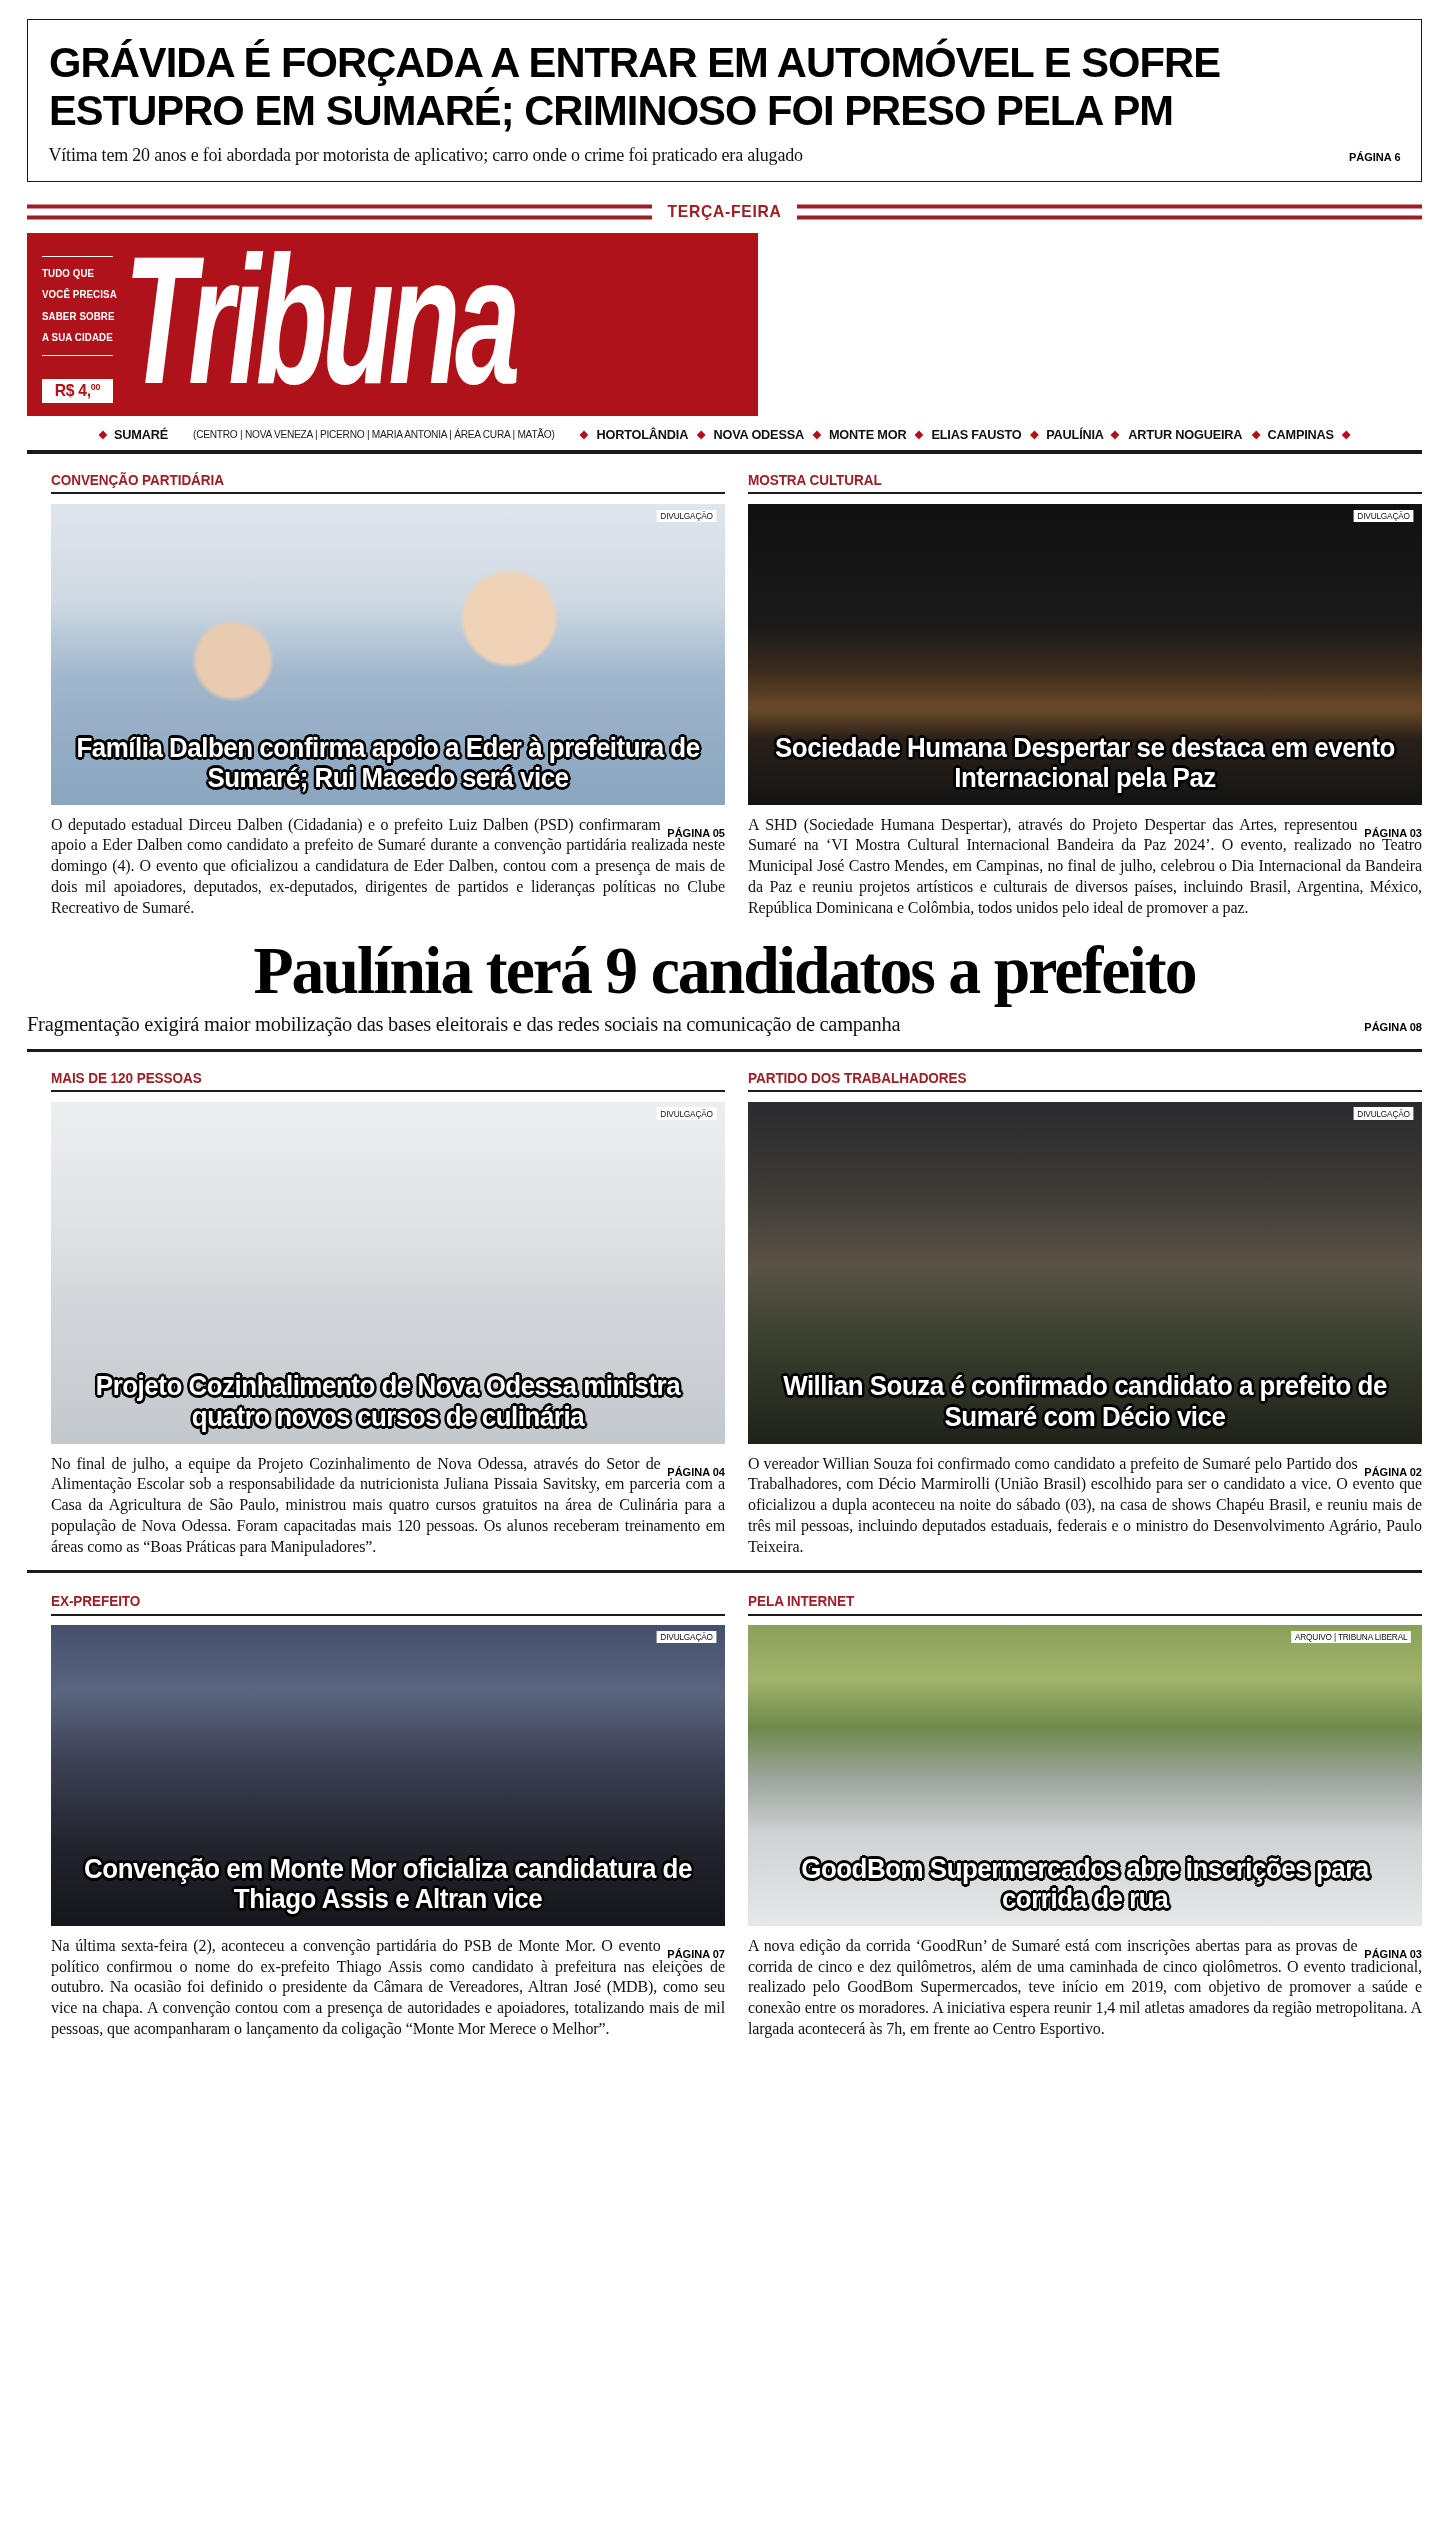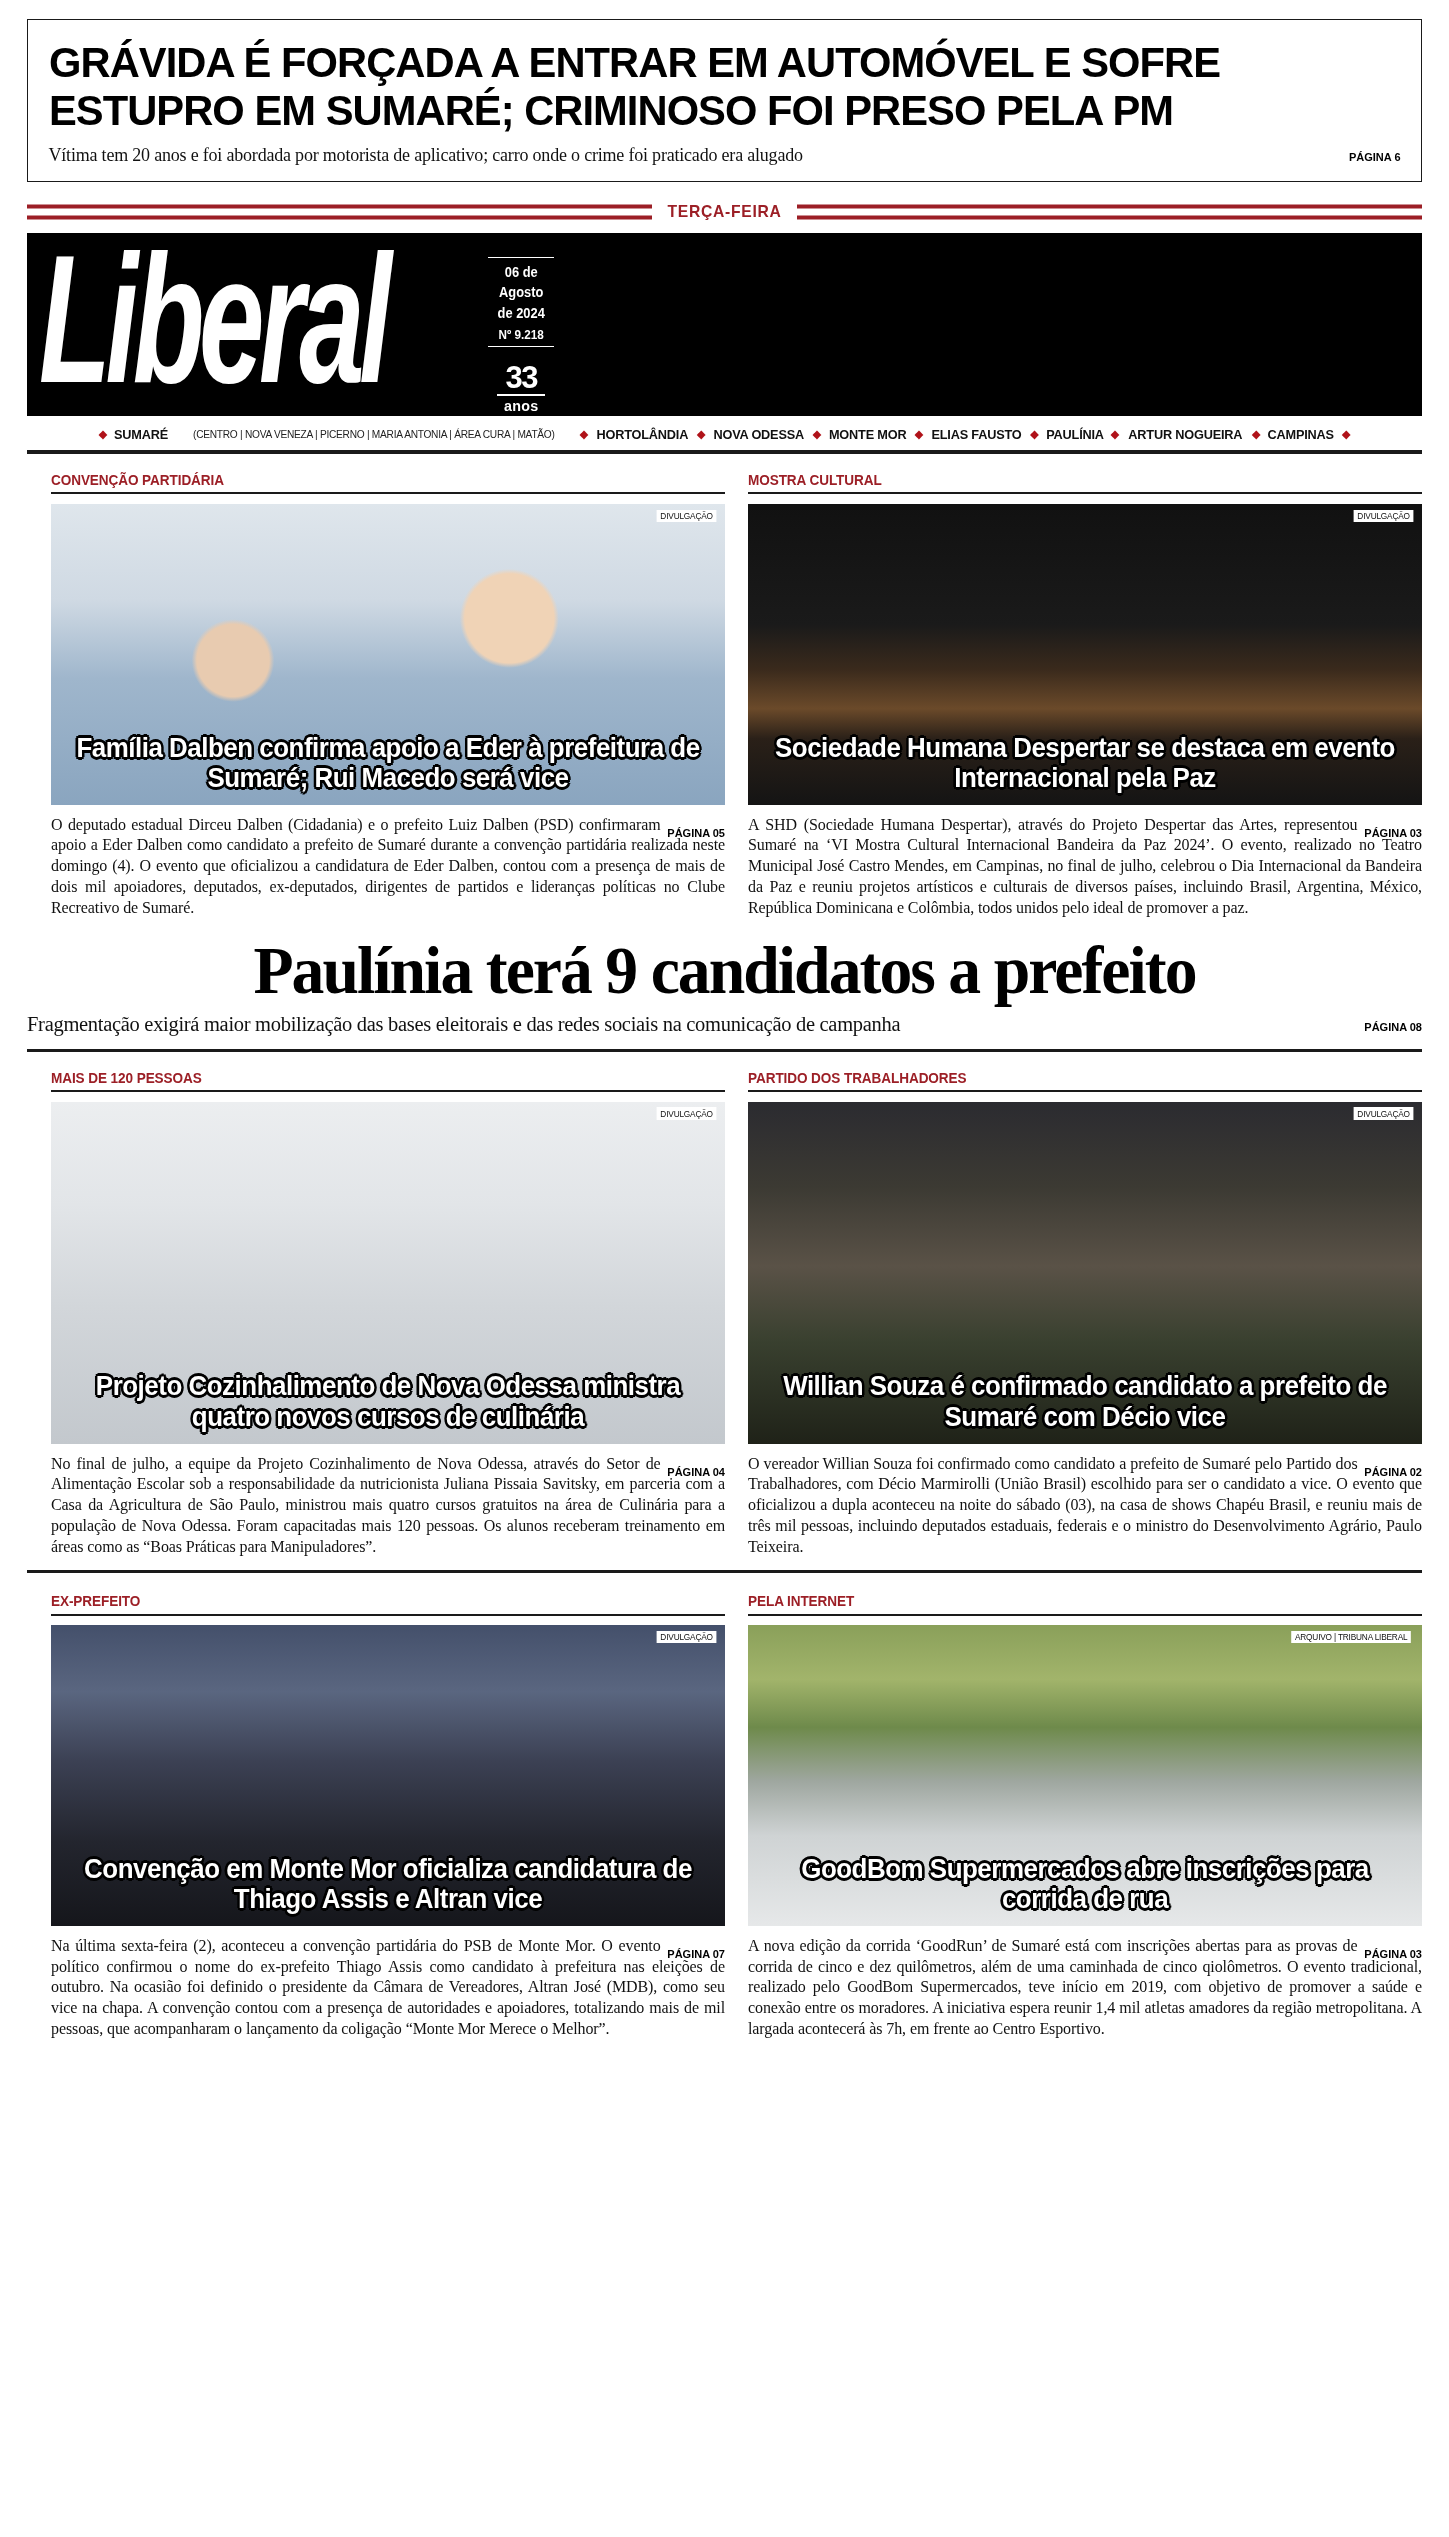--- a/index.html
+++ b/index.html
@@ -375,35 +375,35 @@
       <span class="pagina-ref">PÁGINA 6</span>
     </div>
   </div>
 
   <div class="daybar">
     <div class="rule"></div>
     <div class="label">TERÇA-FEIRA</div>
   </div>
 
   <div class="masthead">
-    <div class="mh-black">
-      <div class="mh-word2">Liberal</div>
-      <div class="mh-info">
-        <div class="rule"></div>
-        <div class="date">
-          <div>06 de</div>
-          <div>Agosto</div>
-          <div>de 2024</div>
+    <div class="mh-red">
+      <div class="mh-tagline">
+        <div class="rule-top"></div>
+        <div class="words">
+          <div>TUDO QUE</div>
+          <div>VOCÊ PRECISA</div>
+          <div>SABER SOBRE</div>
+          <div>A SUA CIDADE</div>
         </div>
-        <div class="issue">Nº 9.218</div>
-        <div class="rule"></div>
-        <div class="years">33</div>
-        <div class="yearsrule"></div>
-        <div class="anos">anos</div>
-      </div>
+        <div class="rule-bot"></div>
+        <div class="mh-price">
+          <span>R$ 4,</span><sup>00</sup>
+        </div>
+      </div>
+      <div class="mh-word1">Tribuna</div>
     </div>
   </div>
 
   <div class="cities">
     <span class="diamond">◆</span>
     <span class="city">SUMARÉ</span>
     <span class="city-sub">(CENTRO | NOVA VENEZA | PICERNO | MARIA ANTONIA | ÁREA CURA | MATÃO)</span>
     <span class="diamond">◆</span>
     <span class="city">HORTOLÂNDIA</span>
     <span class="diamond">◆</span>

